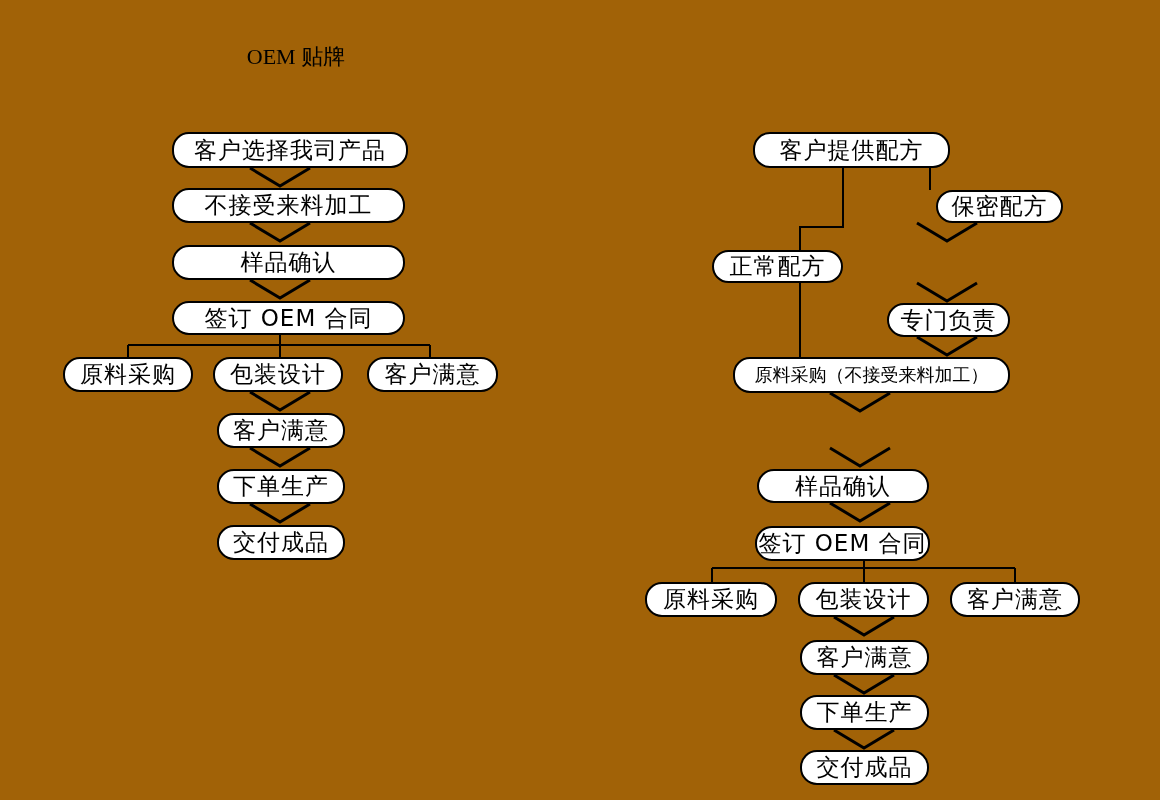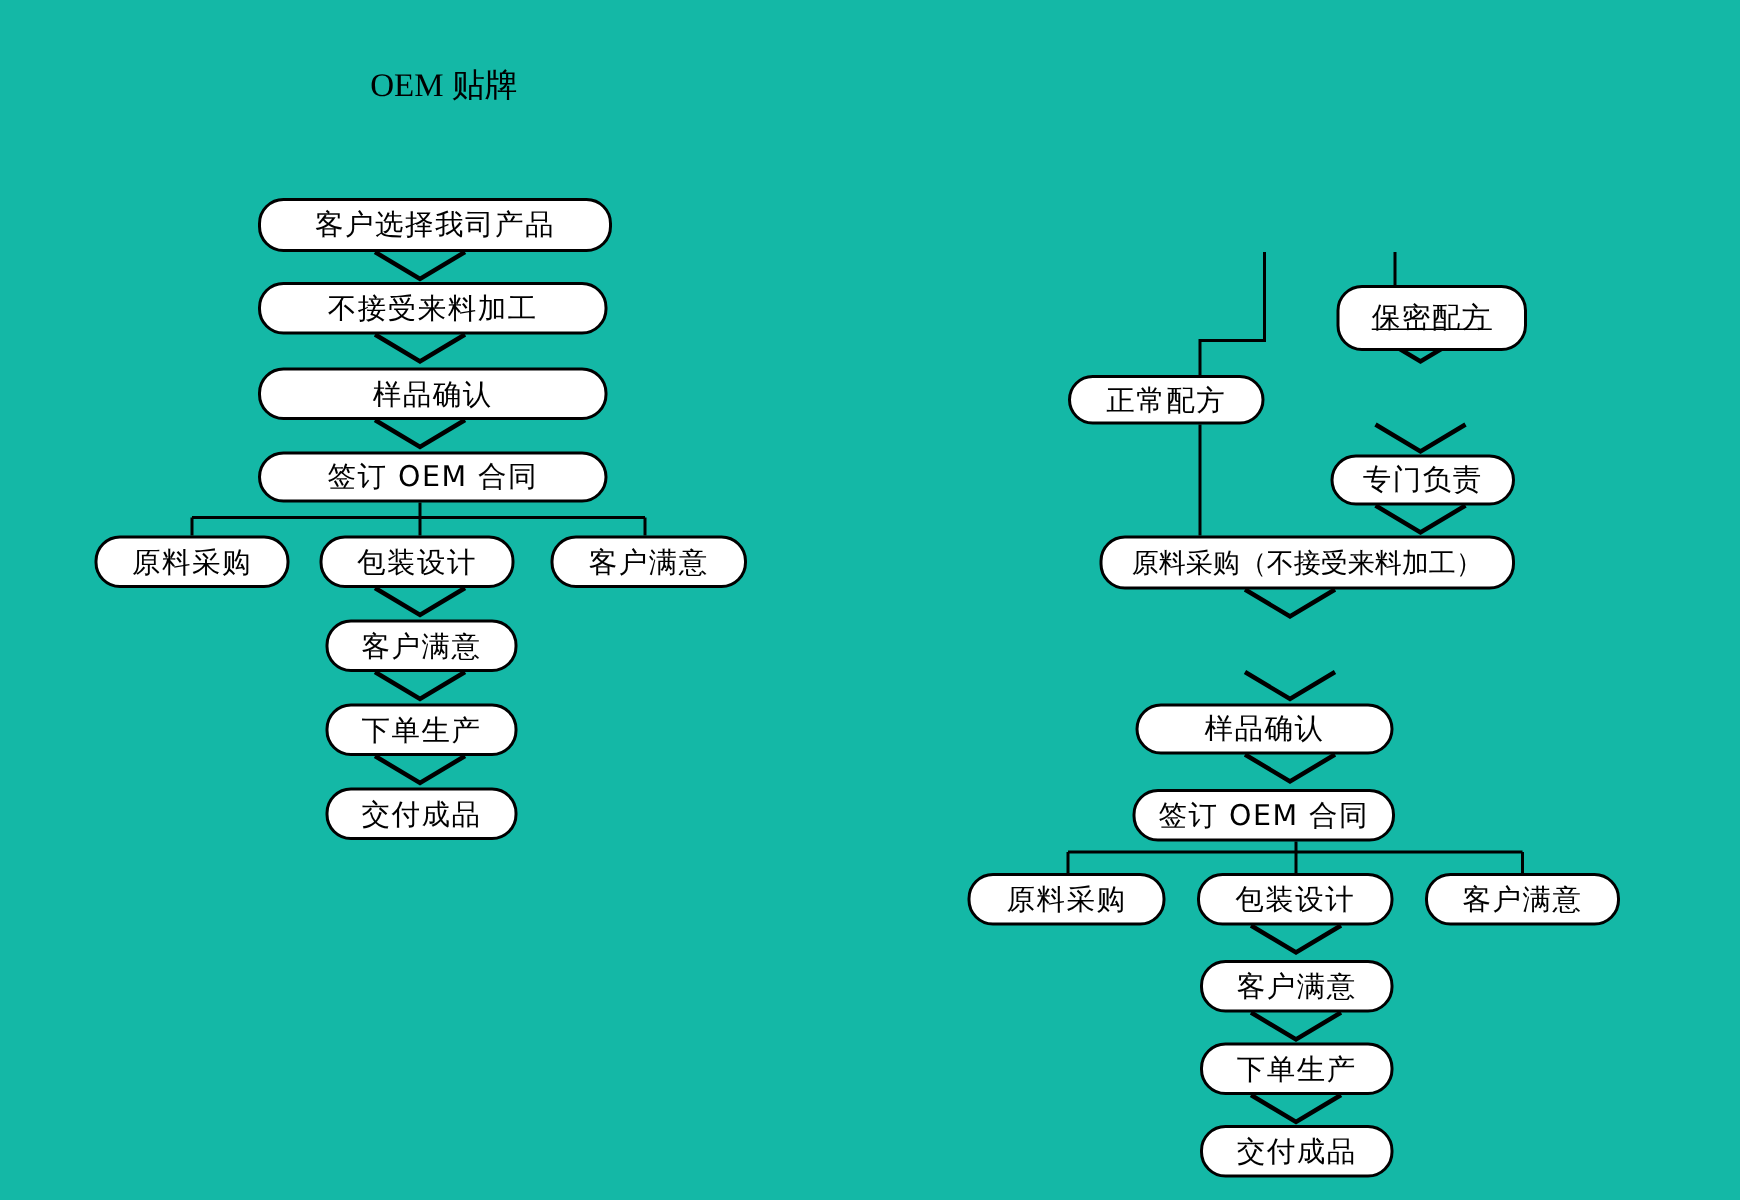--- a/index.html
+++ b/index.html
@@ -1,39 +1,39 @@
 <!DOCTYPE html>
 <html><head>
 <meta charset="utf-8">
 <style>
   html,body{margin:0;padding:0;background:#ffffff;}
   #canvas{
     position:relative;
     width:1160px;height:800px;
-    background:#14b8a6;
+    background:#a16207;
     font-family:"DejaVu Sans",sans-serif;
     overflow:hidden;
   }
   .wires{position:absolute;left:0;top:0;z-index:1;}
   .wire{fill:none;stroke:#000000;stroke-width:2;}
   .varrow{fill:none;stroke:#000000;stroke-width:3;}
   .chart-title{
     position:absolute;z-index:2;
     font-family:"Liberation Serif","DejaVu Serif",serif;
     font-size:22px;color:#000000;
     text-align:center;white-space:nowrap;
   }
   .node{
     position:absolute;z-index:3;
     box-sizing:border-box;
     border:2.5px solid #000000;
     border-radius:17px;
     background:#ffffff;
     display:flex;align-items:center;justify-content:center;
-    font-size:19px;letter-spacing:1px;color:#000000;
+    font-size:23px;letter-spacing:1px;color:#000000;
     white-space:nowrap;
   }
   .node.tight{font-size:18px;letter-spacing:0;}
 </style>
 </head>
 <body>
 
 <div id="canvas">
 
   <svg class="wires" width="1160" height="800" viewBox="0 0 1160 800">
@@ -74,21 +74,22 @@
   <div class="node" style="left:172px;top:245px;width:233px;height:35px;">样品确认</div>
   <div class="node" style="left:172px;top:301px;width:233px;height:34px;">签订 OEM 合同</div>
   <div class="node" style="left:63px;top:357px;width:130px;height:35px;">原料采购</div>
   <div class="node" style="left:213px;top:357px;width:130px;height:35px;">包装设计</div>
   <div class="node" style="left:367px;top:357px;width:131px;height:35px;">客户满意</div>
   <div class="node" style="left:217px;top:413px;width:128px;height:35px;">客户满意</div>
   <div class="node" style="left:217px;top:469px;width:128px;height:35px;">下单生产</div>
   <div class="node" style="left:217px;top:525px;width:128px;height:35px;">交付成品</div>
 
 
-  <div class="node" style="left:891px;top:190px;width:127px;height:44px;text-decoration:underline;">保密配方</div>
+  <div class="node" style="left:753px;top:132px;width:197px;height:36px;">客户提供配方</div>
+  <div class="node" style="left:936px;top:190px;width:127px;height:33px;">保密配方</div>
   <div class="node" style="left:712px;top:250px;width:131px;height:33px;">正常配方</div>
   <div class="node" style="left:887px;top:303px;width:123px;height:34px;">专门负责</div>
   <div class="node tight" style="left:733px;top:357px;width:277px;height:36px;text-align:right;">原料采购（不接受来料加工）</div>
   <div class="node" style="left:757px;top:469px;width:172px;height:34px;">样品确认</div>
   <div class="node" style="left:755px;top:526px;width:175px;height:35px;">签订 OEM 合同</div>
   <div class="node" style="left:645px;top:582px;width:132px;height:35px;">原料采购</div>
   <div class="node" style="left:798px;top:582px;width:131px;height:35px;">包装设计</div>
   <div class="node" style="left:950px;top:582px;width:130px;height:35px;">客户满意</div>
   <div class="node" style="left:800px;top:640px;width:129px;height:35px;">客户满意</div>
   <div class="node" style="left:800px;top:695px;width:129px;height:35px;">下单生产</div>

